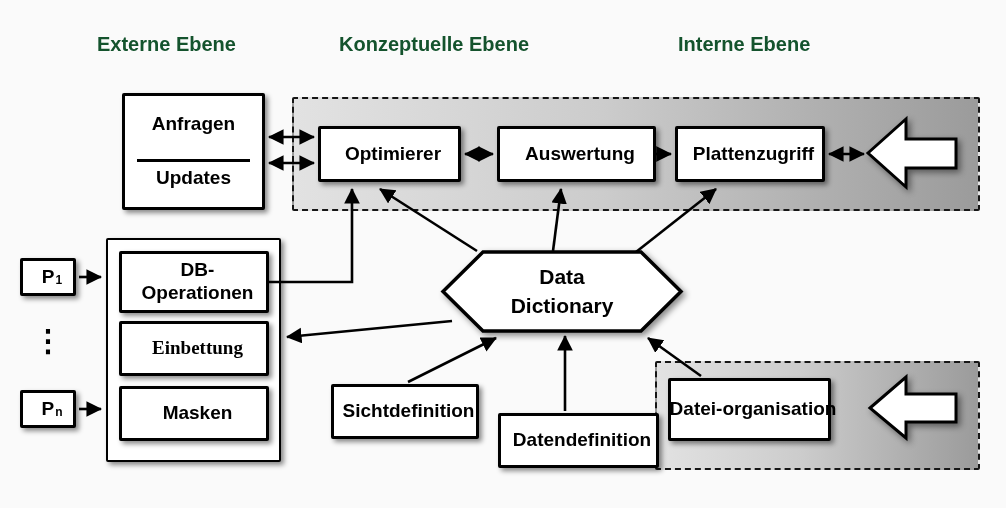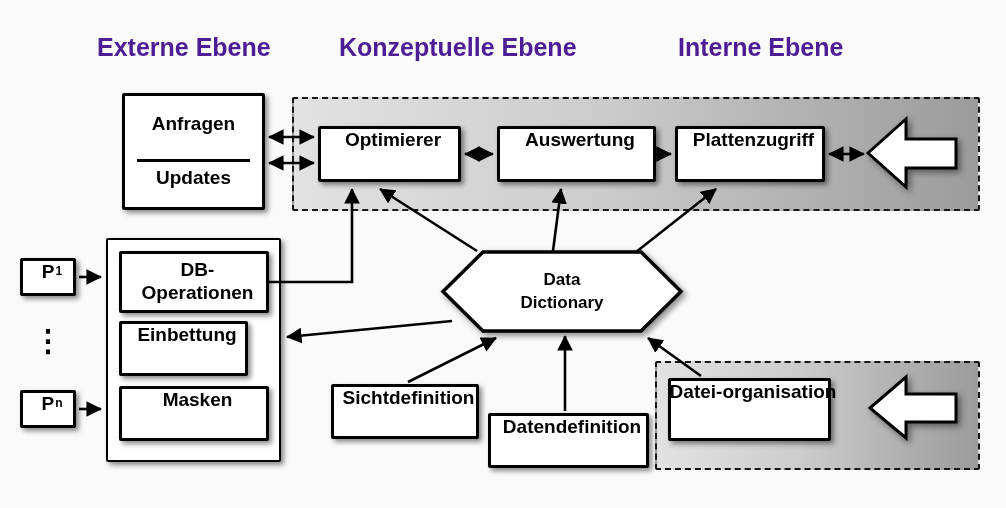--- a/index.html
+++ b/index.html
@@ -8,78 +8,78 @@
     background:#fafafa;
     font-family:"Liberation Sans", sans-serif;
     -webkit-font-smoothing:antialiased;
   }
   .layer{position:absolute;left:0;top:0;width:1006px;height:508px;}
   #containers{z-index:1;}
   #arrows-svg{z-index:2;}
   #boxes{z-index:3;}
 
   .header-label{
-    position:absolute;color:#4c1d95;font-weight:700;font-size:25px;
+    position:absolute;color:#14532d;font-weight:700;font-size:20px;
     white-space:nowrap;
   }
   #hdr-extern{left:97px;top:33px;}
   #hdr-konzept{left:339px;top:33px;}
   #hdr-intern{left:678px;top:33px;}
 
   .dashed-box{
     position:absolute;border:2px dashed #161616;border-radius:2px;
     background:linear-gradient(90deg,#e2e2e2 0%,#cccccc 45%,#9b9b9b 100%);
   }
   #dash-top{left:292px;top:97px;width:684px;height:110px;}
   #dash-bottom{left:655px;top:361px;width:321px;height:105px;}
 
   .box{
     position:absolute;background:#ffffff;border:3px solid #000;border-radius:2px;
     box-shadow:3px 3px 5px rgba(0,0,0,0.45);
-    display:flex;justify-content:center;
+    display:flex;align-items:center;justify-content:center;
     font-weight:700;font-size:19px;color:#000;text-align:center;line-height:1.2;
     box-sizing:border-box;
     padding-left:7px;
   }
   .outer-container{
     position:absolute;background:#ffffff;border:2px solid #000;border-radius:2px;
     box-shadow:3px 3px 5px rgba(0,0,0,0.45);box-sizing:border-box;
   }
   #grp-programs{left:106px;top:238px;width:175px;height:224px;}
 
   #box-anfragen-updates{left:122px;top:93px;width:143px;height:117px;flex-direction:column;padding:12px;align-items:stretch;}
   #box-anfragen-updates .cell{flex:1;display:flex;align-items:center;justify-content:center;}
   #box-anfragen-updates .cell + .cell{border-top:3px solid #000;margin-top:18px;}
 
   #box-optimierer{left:318px;top:126px;width:143px;height:56px;}
   #box-auswertung{left:497px;top:126px;width:159px;height:56px;}
   #box-plattenzugriff{left:675px;top:126px;width:150px;height:56px;}
 
   #box-dboperationen{left:119px;top:251px;width:150px;height:62px;flex-direction:column;}
-  #box-einbettung{left:119px;top:321px;width:129px;height:55px;}
+  #box-einbettung{left:119px;top:321px;width:150px;height:55px;font-family:Liberation Serif, serif;}
   #box-masken{left:119px;top:386px;width:150px;height:55px;}
 
   #box-sichtdefinition{left:331px;top:384px;width:148px;height:55px;}
-  #box-datendefinition{left:488px;top:413px;width:161px;height:55px;}
+  #box-datendefinition{left:498px;top:413px;width:161px;height:55px;}
   #box-dateiorganisation{left:668px;top:378px;width:163px;height:63px;flex-direction:row;}
 
   #box-p1{left:20px;top:258px;width:56px;height:38px;}
   #box-pn{left:20px;top:390px;width:56px;height:38px;}
   .pbox sub{font-size:12px;font-weight:700;position:relative;top:3px;left:1px;}
 
   #dots{
     position:absolute;left:26px;top:318px;width:44px;height:44px;
     display:flex;align-items:center;justify-content:center;
     font-size:30px;font-weight:700;color:#000;
   }
 
   #hex-label{
     position:absolute;left:443px;top:252px;width:238px;height:79px;
     display:flex;flex-direction:column;align-items:center;justify-content:center;
-    font-weight:700;font-size:17px;color:#000;line-height:1.35;z-index:3;
+    font-weight:700;font-size:21px;color:#000;line-height:1.35;z-index:3;
   }
 
   .shape-shadow{filter:drop-shadow(3px 3px 3px rgba(0,0,0,0.45));}
   .connector{stroke:#000;stroke-width:2.6;fill:none;}
 </style>
 </head>
 <body>
 
 <div class="layer" id="containers">
   <div class="dashed-box" id="dash-top"></div>

